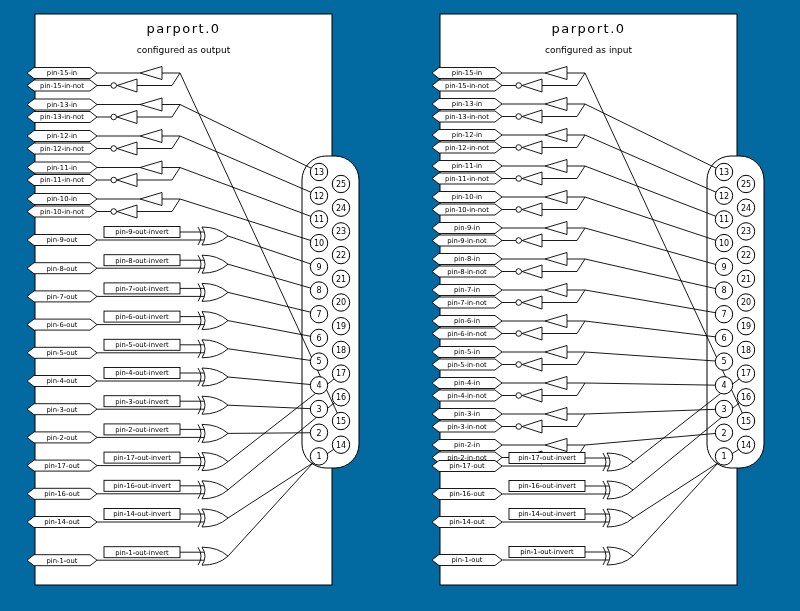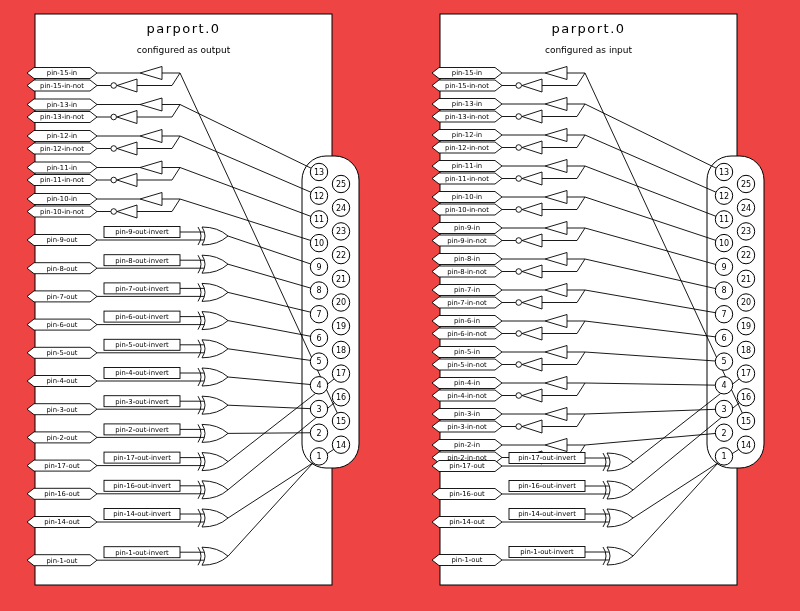--- a/index.html
+++ b/index.html
@@ -1,19 +1,19 @@
 <!DOCTYPE html>
 <html><head>
 <meta charset="utf-8">
 <style>
   html, body { margin: 0; padding: 0; background: #ffffff; }
   .canvas {
     position: relative;
     width: 800px; height: 611px;
-    background: #ef4444;
+    background: #0369a1;
     font-family: "DejaVu Sans", sans-serif;
     overflow: hidden;
   }
   svg text { fill: #000; }
 </style>
 </head>
 <body>
 
 <div class="canvas">
   <svg id="diagram-svg" width="800" height="611" viewBox="0 0 800 611">

